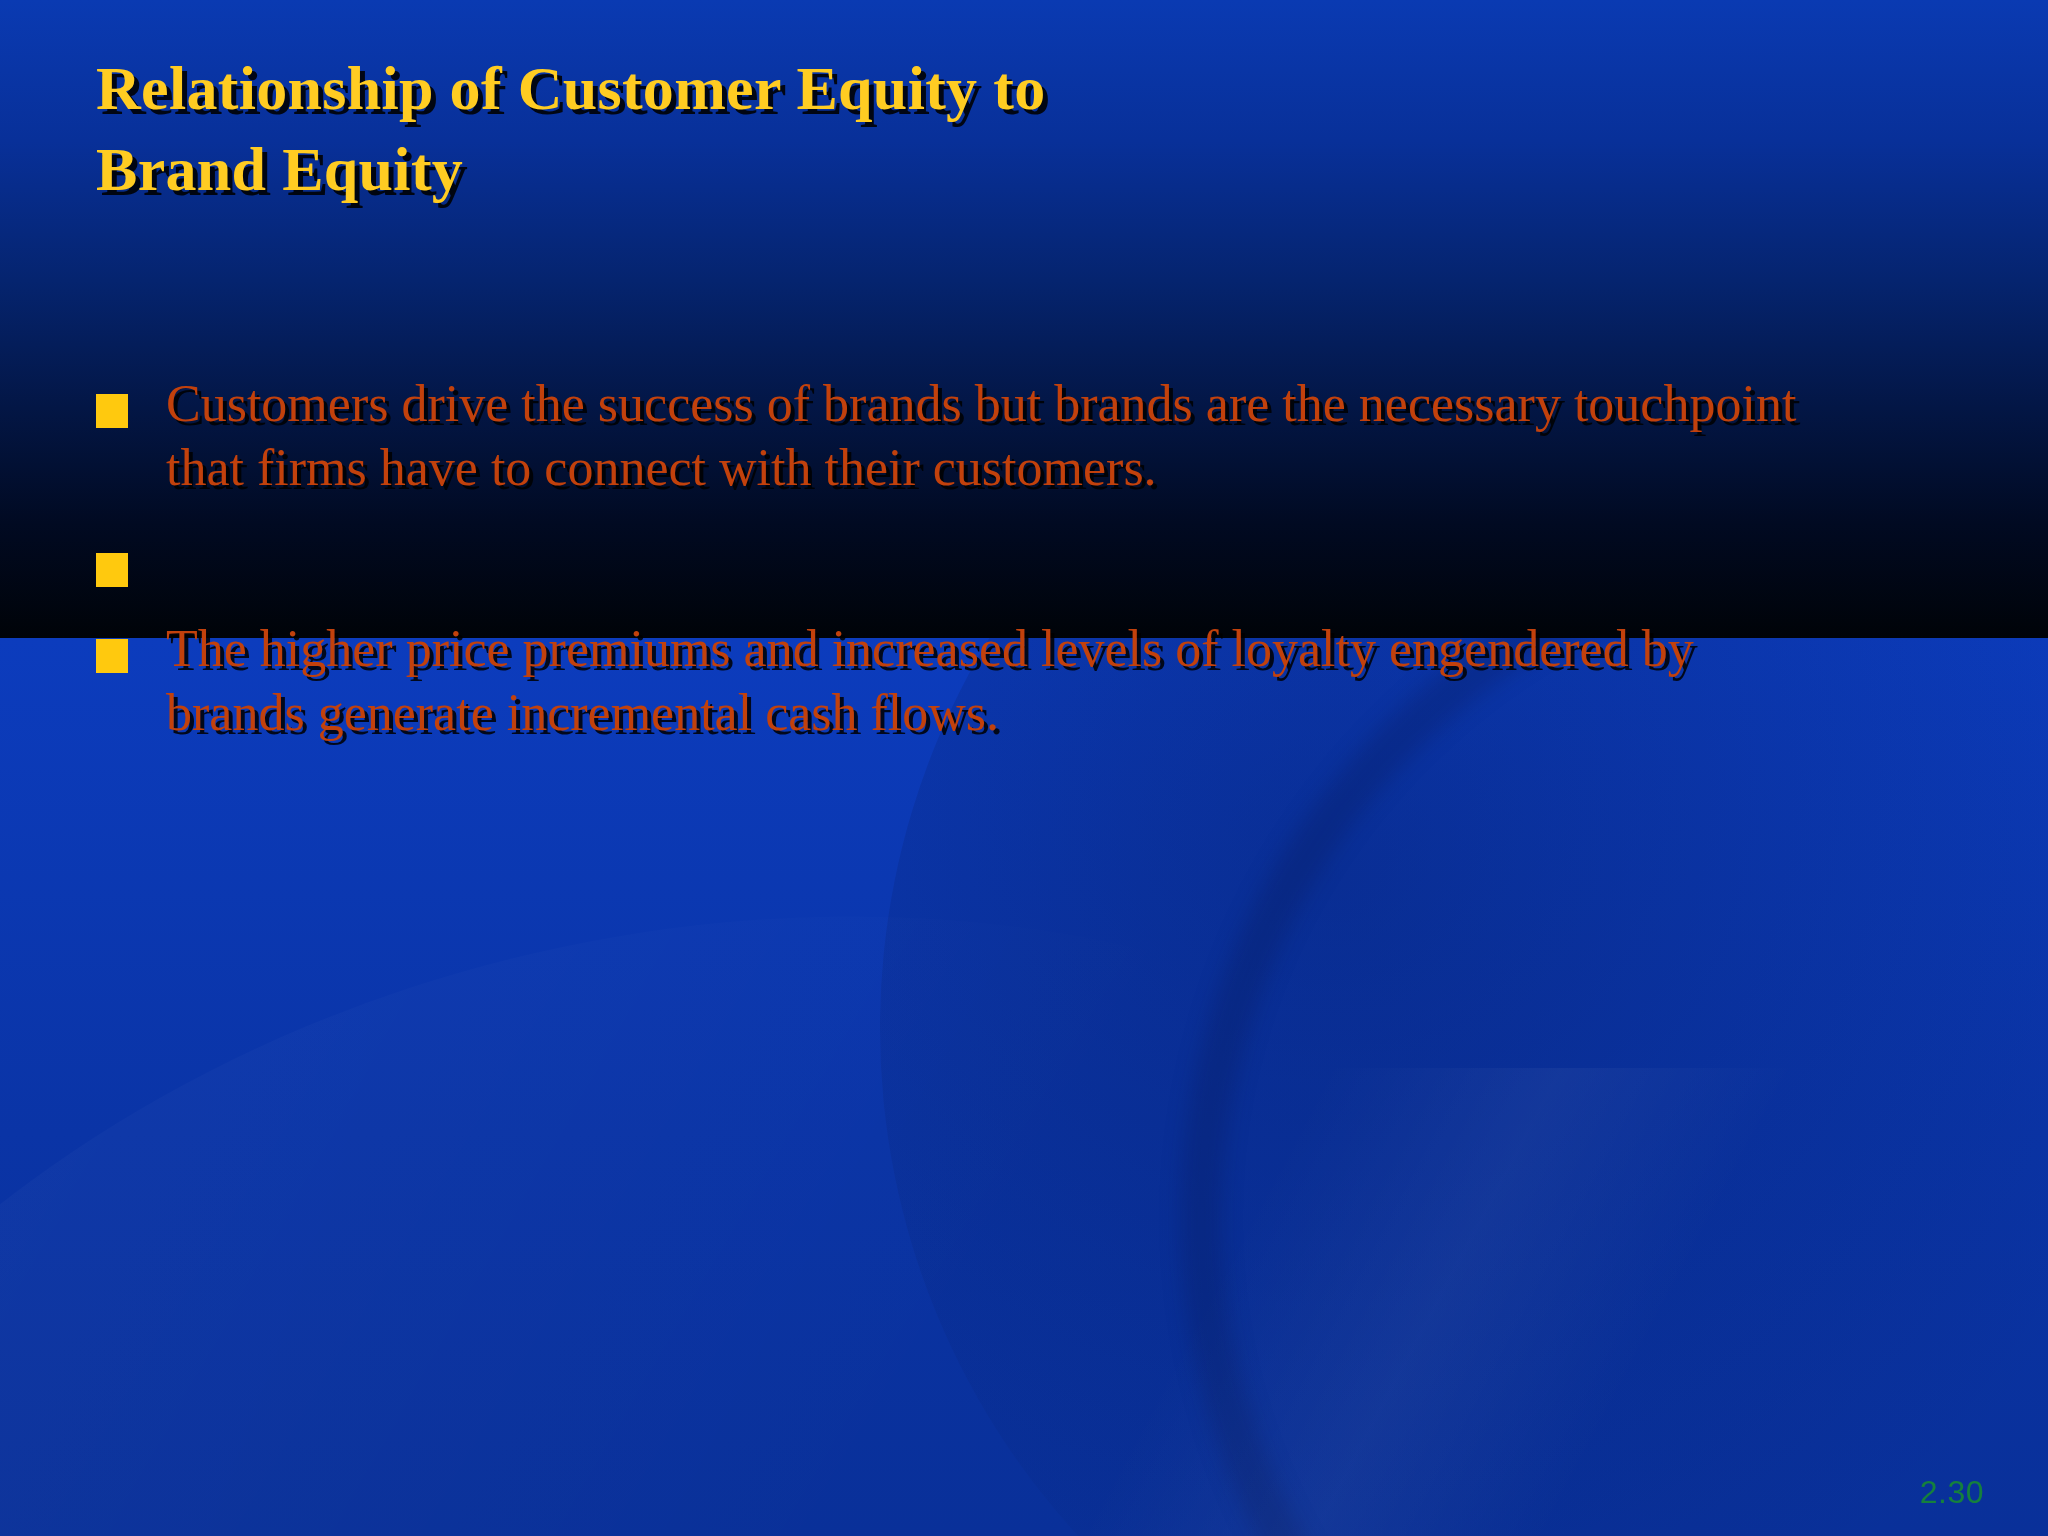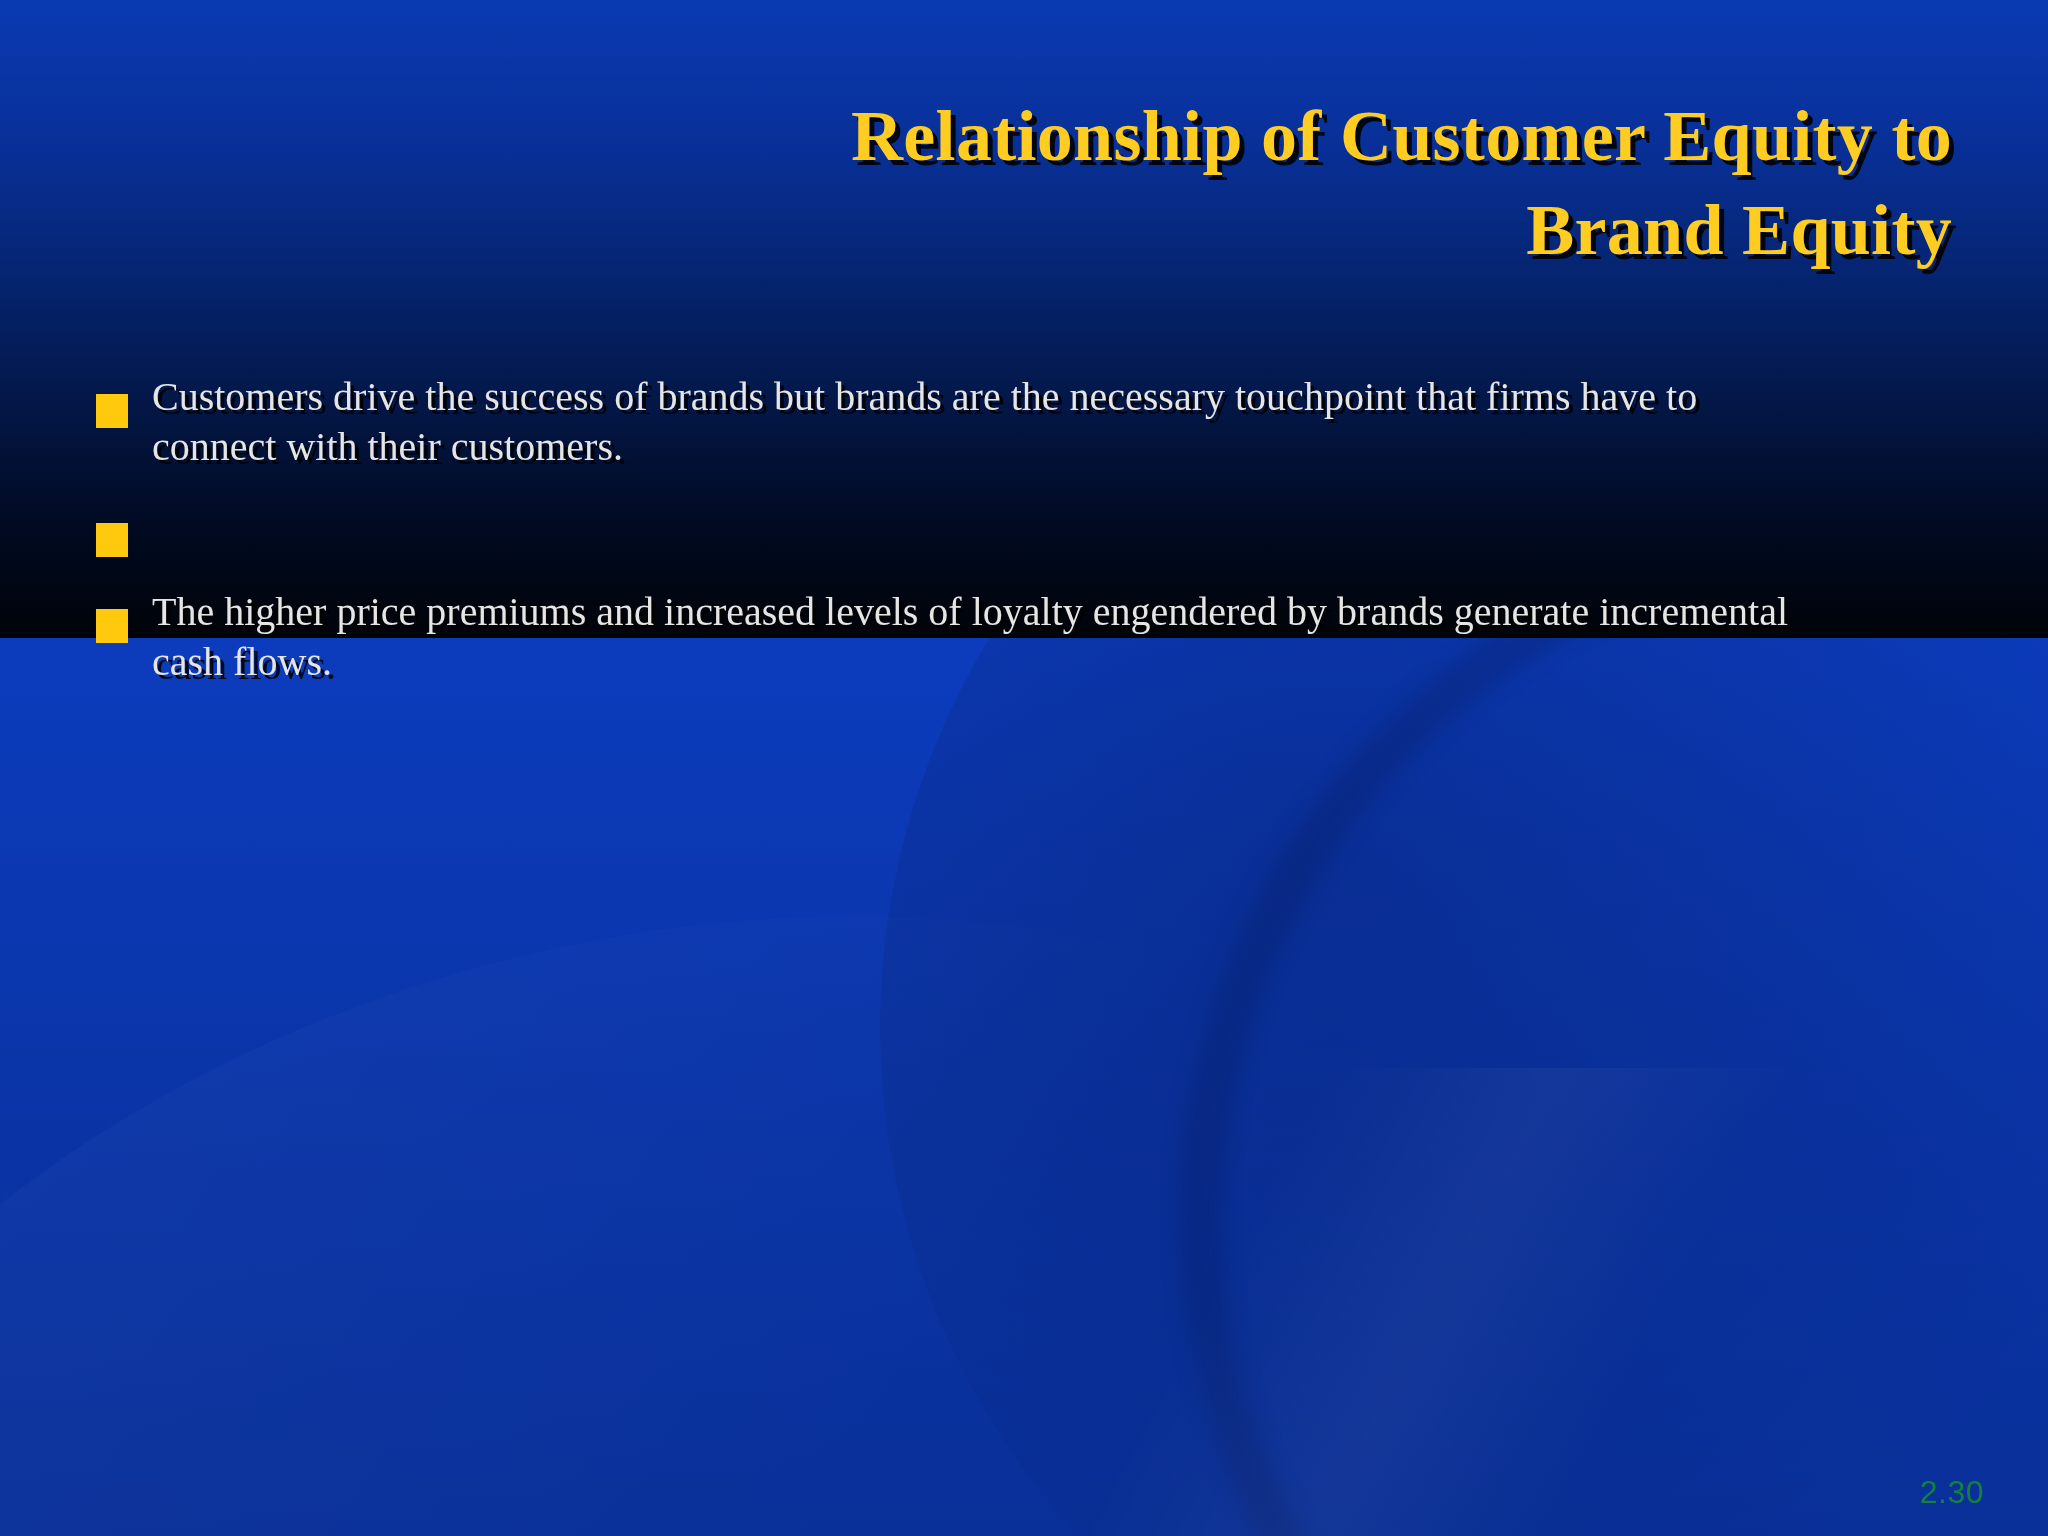--- a/index.html
+++ b/index.html
@@ -72,29 +72,28 @@
     width:1900px; height:900px;
     background:linear-gradient(118deg, rgba(255,255,255,0.0) 38%, rgba(255,255,255,0.045) 48%, rgba(255,255,255,0.0) 58%);
   }
 
   
   .title {
     position:absolute;
     left:96px;
     top:48px;
     width:1856px;
-    text-align:right;
+    text-align:left;
     color:#ffcc22;
-    font-size:72px;
+    font-size:62px;
     font-weight:bold;
     line-height:1.30;
     letter-spacing:0.3px;
     text-shadow:5px 5px 0 rgba(0,0,0,0.88);
     white-space:pre-line;
-    margin-top:42px;
   }
 
   
   .body-block {
     position:absolute;
     left:96px;
     top:372px;
     width:1880px;
   }
   .bullet-row {
@@ -105,25 +104,26 @@
   .bullet-marker {
     flex:0 0 auto;
     width:32px;
     height:34px;
     background:#ffc90e;
     margin-top:22px;
     margin-right:24px;
   }
   .bullet-text {
     flex:1 1 auto;
-    color:#e5e5e5;
-    font-size:40px;
+    color:#c2410c;
+    font-size:52px;
     line-height:1.24;
     text-shadow:4px 4px 0 rgba(0,0,0,0.85);
     max-width:1640px;
+    margin-left:14px;
   }
 
   
   .page-number {
     position:absolute;
     right:64px;
     bottom:28px;
     color:#15803d;
     font-family:"Liberation Sans", "DejaVu Sans", sans-serif;
     font-size:32px;

